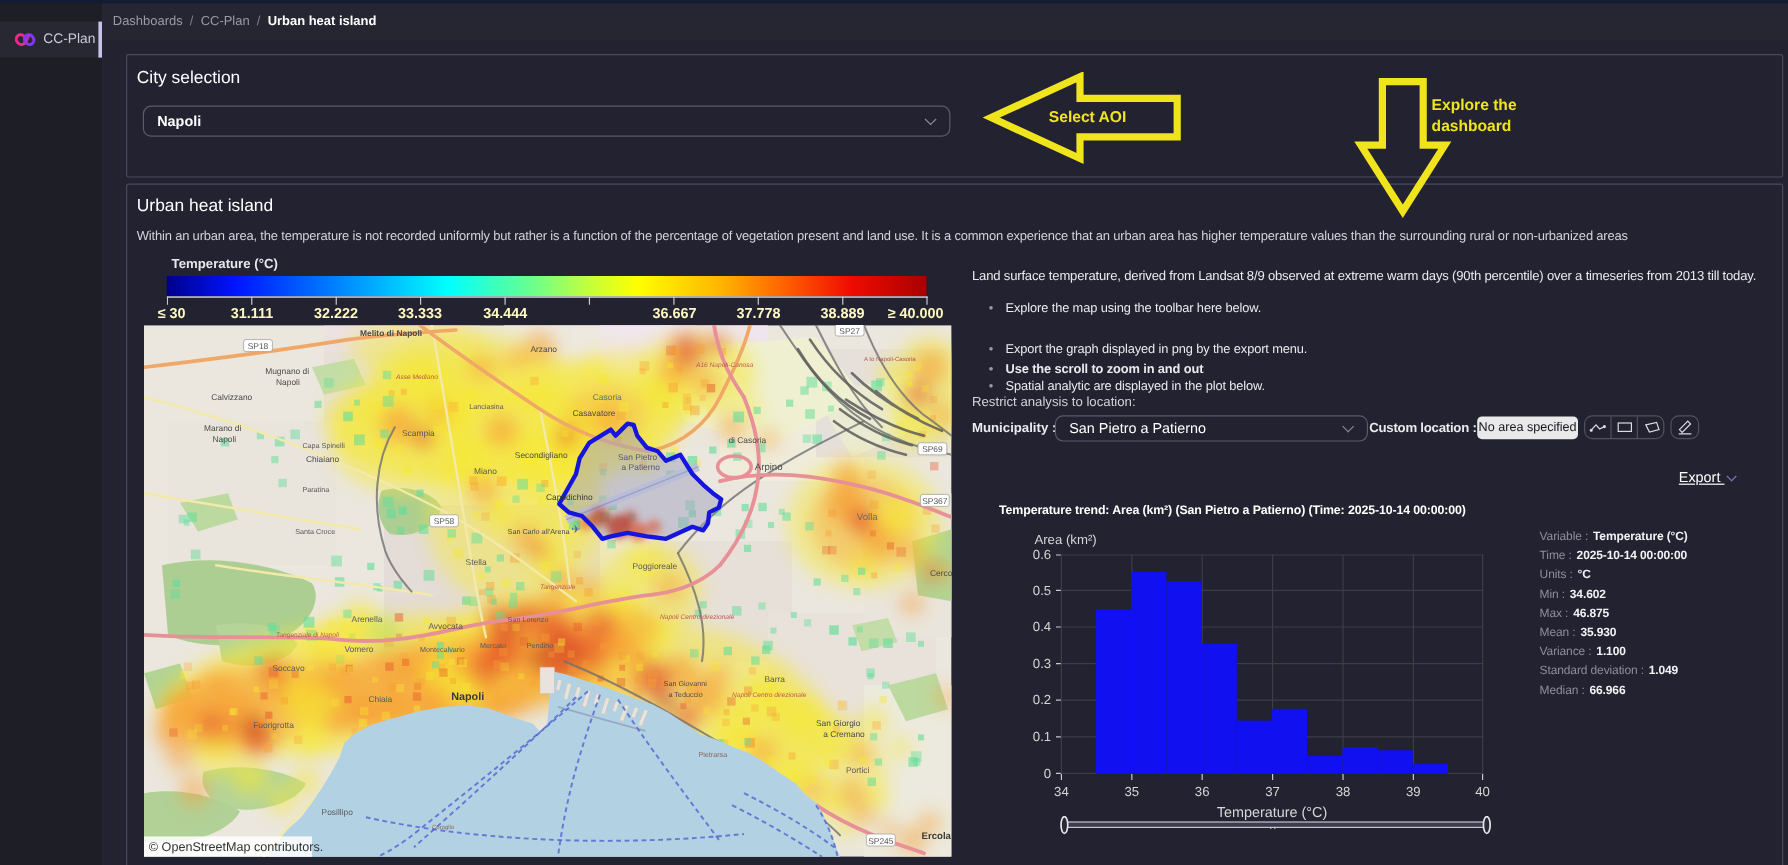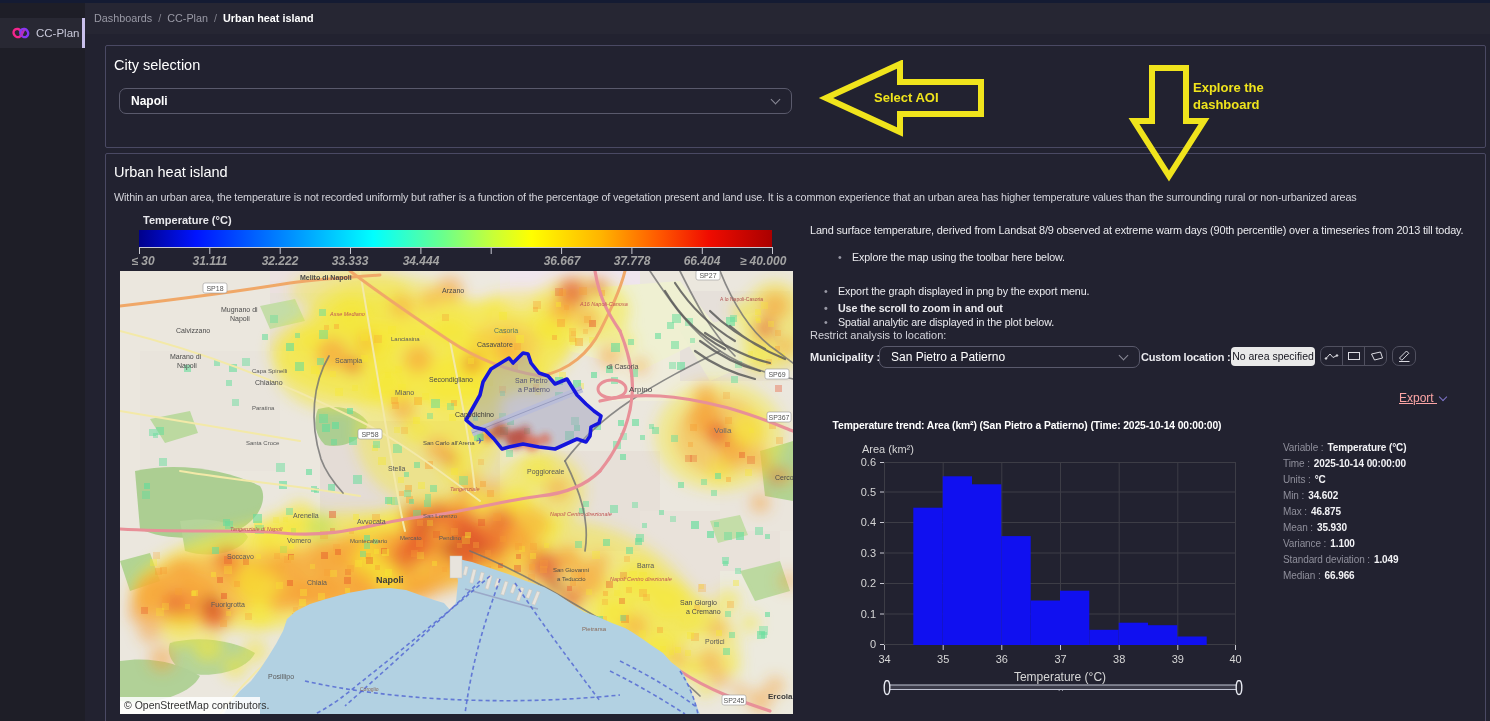--- a/index.html
+++ b/index.html
@@ -21,34 +21,34 @@
 .ptitle { position:absolute; color:#ffffff; font-size:14.5px; font-weight:400; }
 .select { position:absolute; border:1px solid #5a5a6c; border-radius:7px; color:#ffffff; font-size:12px; font-weight:700; }
 .select .val { position:absolute; left:11px; top:50%; transform:translateY(-50%); }
 .select .chev { position:absolute; right:12px; top:50%; width:7px; height:7px; margin-top:-5px; border-right:1.5px solid #8a8a96; border-bottom:1.5px solid #8a8a96; transform:rotate(45deg); }
 #citySelect { left:119px; top:88px; width:673px; height:26px; }
 #desc { left:114px; top:191px; white-space:nowrap; color:#d2d2d9; font-size:10.8px; letter-spacing:-0.15px; }
 #cbarLabel { left:143px; top:214px; color:#e8e8ec; font-size:11px; font-weight:700; }
 #cbar { left:139px; top:230px; width:633px; height:17px;
   background:linear-gradient(to right,#00008b 0%,#0014ff 9%,#0090ff 24%,#00ffff 37%,#6aff8d 48%,#c8ff37 56%,#ffff00 62%,#ffb400 73%,#ff5a00 82%,#f00c00 90%,#aa0000 100%); }
 .cticks { left:139px; top:247px; width:634px; height:9px; border-top:1px solid #c9c9d2; }
-.clab { position:absolute; top:254px; font-size:12px; font-weight:700; color:#a3a3a3; transform:translateX(-50%); white-space:nowrap;font-style:italic; }
+.clab { position:absolute; top:254px; font-size:12px; font-weight:700; color:#fef9c3; transform:translateX(-50%); white-space:nowrap; }
 #lst { left:810px; top:224px; white-space:nowrap; color:#eaeaee; font-size:10.9px; font-weight:500; letter-spacing:-0.15px; }
 .bullet { position:absolute; color:#eaeaee; font-size:10.7px; font-weight:500; letter-spacing:-0.1px; white-space:nowrap; }
 .bullet:before { content:"•"; position:absolute; left:-14px; color:#9a9aa6; }
 #restrict { left:810px; top:329px; color:#d2d2d9; font-size:11px; }
 #munLabel { left:810px; top:351px; color:#eaeaee; font-size:11px; font-weight:700; }
 #munSelect { left:879px; top:346px; width:261px; height:22px; font-weight:400; }
 #custLabel { left:1141px; top:351px; color:#eaeaee; font-size:11px; font-weight:700; letter-spacing:-0.2px; white-space:nowrap; }
 #noarea { left:1231px; top:347px; width:84px; height:19px; background:#e9e9e9; border-radius:4px; color:#16161f; font-size:10.5px; text-align:center; line-height:19px; white-space:nowrap; }
 #drawgroup { left:1320px; top:346px; width:67px; height:20px; border:1px solid #50505f; border-radius:7px; display:flex; }
 #drawgroup .db { flex:1; border-right:1px solid #50505f; position:relative; }
 #drawgroup .db:last-child { border-right:none; }
 #pencil { left:1392px; top:346px; width:24px; height:20px; border:1px solid #50505f; border-radius:7px; }
-#export { left:1399px; top:391px; color:#fca5a5; font-size:12px;text-decoration:underline; }
+#export { left:1399px; top:391px; color:#ffffff; font-size:12px;text-decoration:underline; }
 #htitle { left:1027px; top:420px; transform:translateX(-50%); color:#ffffff; font-size:10.3px; font-weight:700; letter-spacing:-0.1px; white-space:nowrap; }
 #stats { left:1283px; top:440px; font-size:10px; color:#8f8f9b; letter-spacing:-0.1px; }
 #stats div { height:16px; line-height:16px; white-space:nowrap; }
 #stats b { color:#f2f2f5; padding-left:4px; }
 svg text { font-family:"Liberation Sans", sans-serif; }
 </style>
 </head>
 <body>
 <div id="topstrip" class="abs"></div>
 <div id="sidebar" class="abs"></div>
@@ -91,25 +91,25 @@
   </g>
 </svg>
 <div class="clab" style="left:143px;">≤ 30</div>
 <div class="clab" style="left:210px;">31.111</div>
 <div class="clab" style="left:280px;">32.222</div>
 <div class="clab" style="left:350px;">33.333</div>
 <div class="clab" style="left:421px;">34.444</div>
 <div class="clab" style="left:491px;margin-top:21px;">35.556</div>
 <div class="clab" style="left:562px;">36.667</div>
 <div class="clab" style="left:632px;">37.778</div>
-<div class="clab" style="left:702px;">66.404</div>
+<div class="clab" style="left:702px;">38.889</div>
 <div class="clab" style="left:763px;">≥ 40.000</div>
 
 <div id="lst" class="abs">Land surface temperature, derived from Landsat 8/9 observed at extreme warm days (90th percentile) over a timeseries from 2013 till today.</div>
-<div class="bullet" style="left:838px;top:251px;margin-left:14px;">Explore the map using the toolbar here below.</div>
+<div class="bullet" style="left:838px;top:251px;">Explore the map using the toolbar here below.</div>
 <div class="bullet" style="left:838px;top:268px;margin-top:48px;">Spatial analytic are displayed in the plot below.</div>
 <div class="bullet" style="left:838px;top:285px;">Export the graph displayed in png by the export menu.</div>
 <div class="bullet" style="left:838px;top:302px;font-weight:bold;">Use the scroll to zoom in and out</div>
 <div id="restrict" class="abs">Restrict analysis to location:</div>
 <div id="munLabel" class="abs">Municipality :</div>
 <div id="munSelect" class="select">
     <span class="val">San Pietro a Patierno</span>
     <span class="chev"></span>
   </div>
 <div id="custLabel" class="abs">Custom location :</div>

